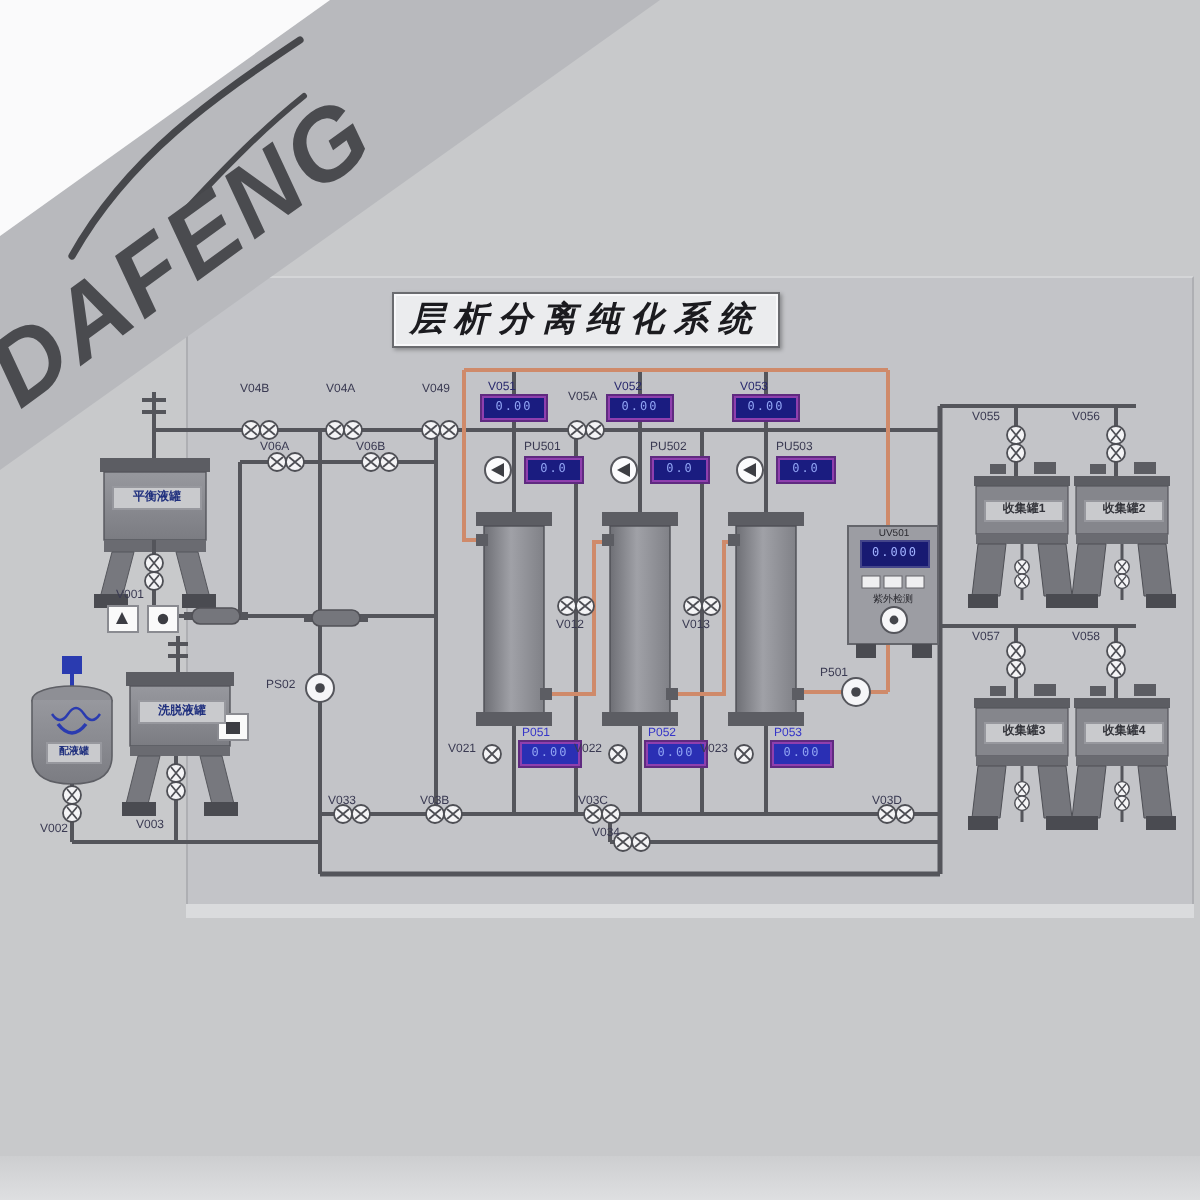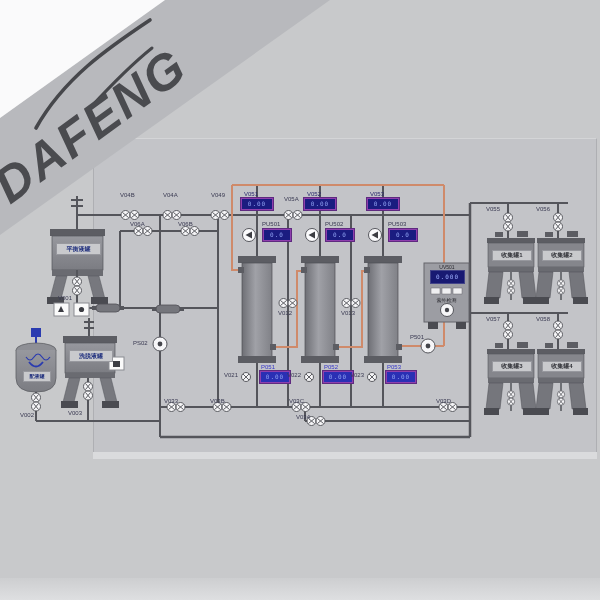--- a/index.html
+++ b/index.html
@@ -271,20 +271,21 @@
       <use href="#vv" transform="translate(561,398) scale(0.8)"></use>
     </g>
 
     <use href="#pmp" transform="translate(249,235)"></use>
     <use href="#pmp" transform="translate(312,235)"></use>
     <use href="#pmp" transform="translate(375,235)"></use>
     <use href="#snsr" transform="translate(428,346)"></use>
     <use href="#snsr" transform="translate(160,344)"></use>
   </svg>
 
+  <div id="title">层析分离纯化系统</div>
 
   <div class="lbl p" style="left:244px;top:191px">V051</div>
   <div class="lbl p" style="left:307px;top:191px">V052</div>
   <div class="lbl p" style="left:370px;top:191px">V053</div>
   <div class="disp" style="left:241px;top:198px;width:30px;height:10px;line-height:10px">0.00</div>
   <div class="disp" style="left:304px;top:198px;width:30px;height:10px;line-height:10px">0.00</div>
   <div class="disp" style="left:367px;top:198px;width:30px;height:10px;line-height:10px">0.00</div>
 
   <div class="lbl" style="left:262px;top:221px">PU501</div>
   <div class="lbl" style="left:325px;top:221px">PU502</div>

